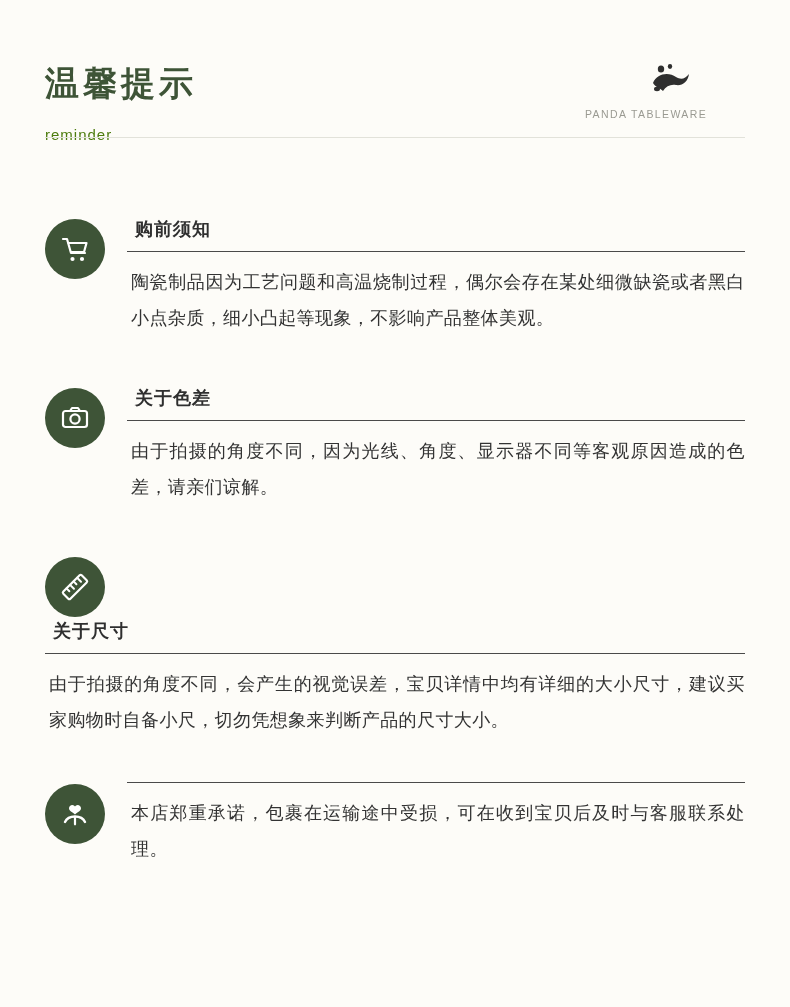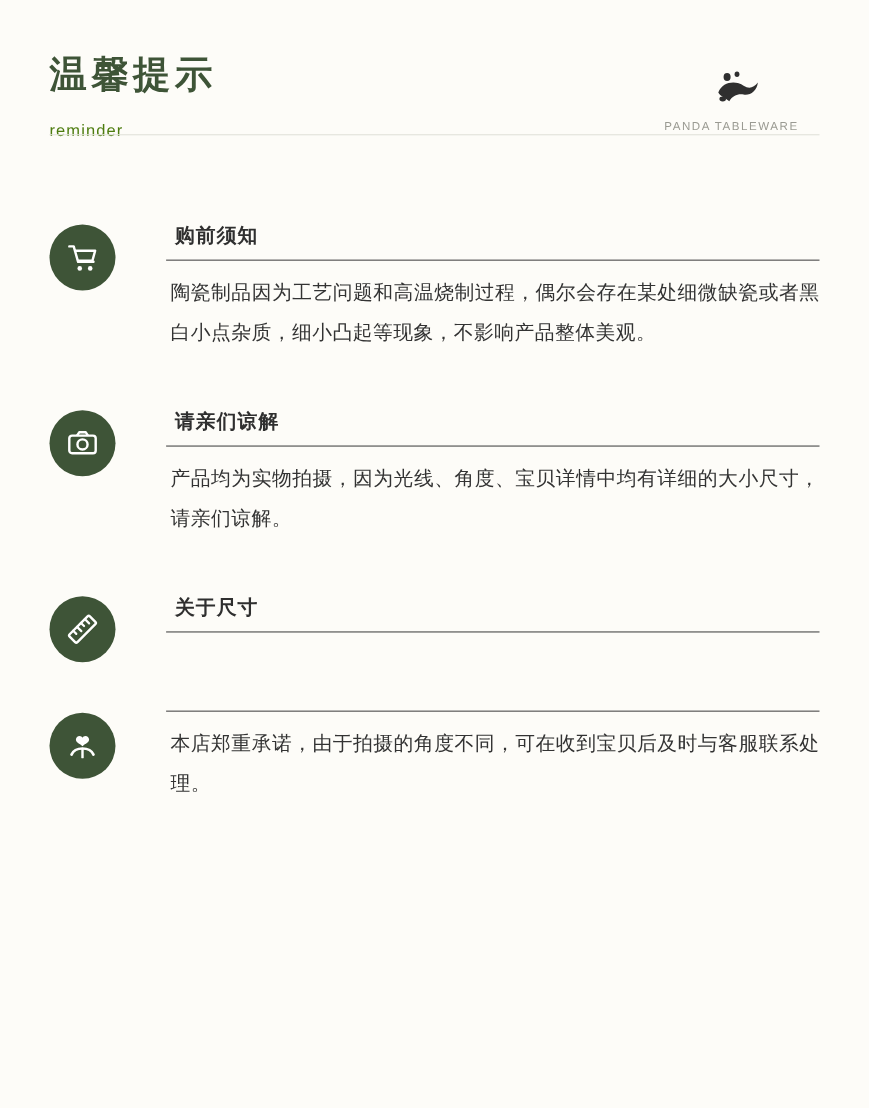--- a/index.html
+++ b/index.html
@@ -12,20 +12,21 @@
     background: #fdfcf8;
     font-family: "Liberation Sans", "DejaVu Sans", sans-serif;
     color: #3c3c3c;
     overflow: hidden;
   }
   .page {
     position: relative;
     width: 790px;
     height: 840px;
     box-sizing: border-box;
+    margin-top: 15px;
   }
 
   
   .header {
     position: relative;
     padding: 48px 45px 0 45px;
     height: 128px;
     box-sizing: border-box;
   }
   .title {
@@ -39,23 +40,22 @@
   }
   .subtitle {
     margin-top: 22px;
     font-size: 15px;
     color: #4d7c0f;
     letter-spacing: 1px;
     font-family: "Liberation Sans", sans-serif;
   }
   .brand {
     position: absolute;
-    top: 61px;
+    top: 45px;
     right: 45px;
-    text-align: center;
     width: 160px;
   }
   .brand-mark {
     height: 42px;
     display: flex;
     align-items: center;
     justify-content: center;
   }
   .brand-name {
     margin-top: 6px;
@@ -74,21 +74,20 @@
   }
 
   
   .sections {
     padding: 72px 45px 0 45px;
   }
   .section {
     display: flex;
     align-items: flex-start;
     margin-bottom: 46px;
-    gap: 24px;
   }
   .icon-badge {
     flex: 0 0 auto;
     width: 60px;
     height: 60px;
     border-radius: 50%;
     background: #3e5437;
     display: flex;
     align-items: center;
     justify-content: center;
@@ -119,21 +118,21 @@
     color: #333333;
     margin: 0 0 0 4px;
     letter-spacing: 0.4px;
     text-align: justify;
     font-family: "DejaVu Sans", "Liberation Sans", sans-serif;
   }
 
   
   .section.s1 { margin-bottom: 48px; }
   .section.s2 { margin-bottom: 48px; }
-  .section.s3 { margin-bottom: 42px; }
+  .section.s3 { margin-bottom: 42px; flex-direction: column; }
   .section.s4 { margin-bottom: 0; }
 </style>
 </head>
 <body>
 
 <div class="page">
 
   <div class="header">
     <h1 class="title">温馨提示</h1>
     <div class="subtitle">reminder</div>
@@ -174,49 +173,50 @@
 
     <div class="section s2">
       <div class="icon-badge">
         <svg width="32" height="32" viewBox="0 0 32 32" aria-hidden="true">
           <rect x="4" y="9" width="24" height="16" rx="2.5" fill="none" stroke="#ffffff" stroke-width="2.2"></rect>
           <path d="M11 9 l2-3 h6 l2 3" fill="none" stroke="#ffffff" stroke-width="2.2" stroke-linejoin="round"></path>
           <circle cx="16" cy="17" r="4.6" fill="none" stroke="#ffffff" stroke-width="2.2"></circle>
         </svg>
       </div>
       <div class="sec-body">
-        <div class="sec-title">请亲们谅解</div>
-        <div class="sec-rule"></div>
-        <p class="sec-text">产品均为实物拍摄，因为光线、角度、宝贝详情中均有详细的大小尺寸，请亲们谅解。</p>
+        <div class="sec-title">关于色差</div>
+        <div class="sec-rule"></div>
+        <p class="sec-text">由于拍摄的角度不同，因为光线、角度、显示器不同等客观原因造成的色差，请亲们谅解。</p>
       </div>
     </div>
 
     <div class="section s3">
       <div class="icon-badge">
         <svg width="32" height="32" viewBox="0 0 32 32" aria-hidden="true">
           <g transform="rotate(-45 16 16)">
             <rect x="3" y="11" width="26" height="10" rx="1.5" fill="none" stroke="#ffffff" stroke-width="2.2"></rect>
             <path d="M9 11 v4 M14 11 v5.5 M19 11 v4 M24 11 v5.5" stroke="#ffffff" stroke-width="2" stroke-linecap="round"></path>
           </g>
         </svg>
       </div>
       <div class="sec-body">
         <div class="sec-title">关于尺寸</div>
         <div class="sec-rule"></div>
+        <p class="sec-text">由于拍摄的角度不同，会产生的视觉误差，宝贝详情中均有详细的大小尺寸，建议买家购物时自备小尺，切勿凭想象来判断产品的尺寸大小。</p>
       </div>
     </div>
 
     <div class="section s4">
       <div class="icon-badge">
         <svg width="32" height="32" viewBox="0 0 32 32" aria-hidden="true">
           <path d="M16 16.5 C13.2 13.6, 10 13.3, 10 10.3 C10 8.3, 11.6 7, 13.3 7 C14.6 7, 15.5 7.8, 16 8.6 C16.5 7.8, 17.4 7, 18.7 7 C20.4 7, 22 8.3, 22 10.3 C22 13.3, 18.8 13.6, 16 16.5 Z" fill="#ffffff"></path>
           <path d="M6 24 C8 19.5, 11.5 18.5, 16 18.5 C20.5 18.5, 24 19.5, 26 24" fill="none" stroke="#ffffff" stroke-width="2.4" stroke-linecap="round"></path>
           <path d="M16 18.8 v7.5" stroke="#ffffff" stroke-width="2.2" stroke-linecap="round"></path>
         </svg>
       </div>
       <div class="sec-body">
         <div class="sec-rule"></div>
-        <p class="sec-text">本店郑重承诺，由于拍摄的角度不同，可在收到宝贝后及时与客服联系处理。</p>
+        <p class="sec-text">本店郑重承诺，包裹在运输途中受损，可在收到宝贝后及时与客服联系处理。</p>
       </div>
     </div>
 
   </div>
 </div>
 
 </body></html>

